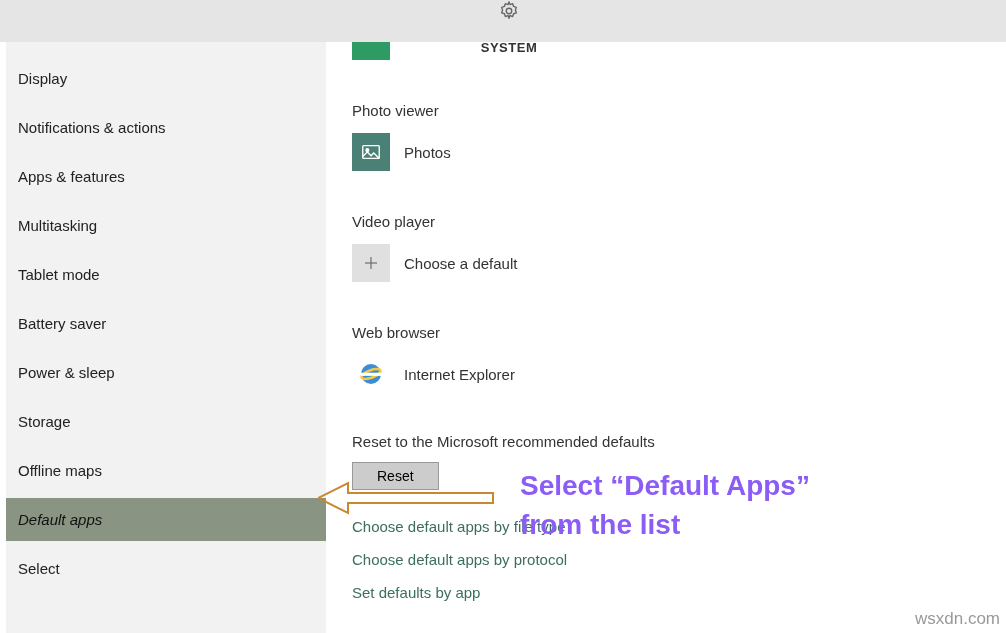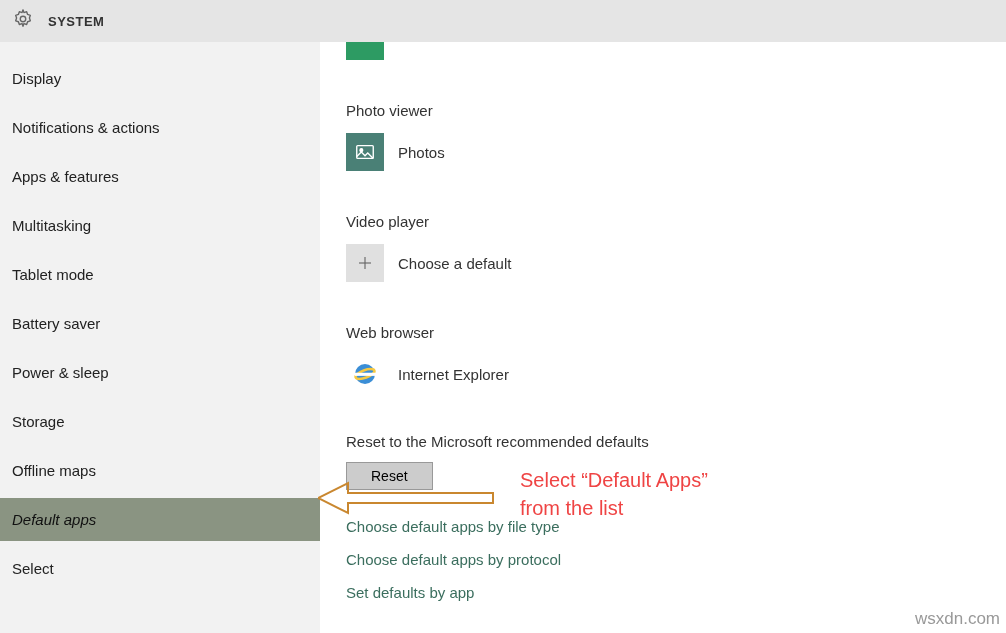--- a/index.html
+++ b/index.html
@@ -5,30 +5,32 @@
     * { margin: 0; padding: 0; box-sizing: border-box; font-family: "Segoe UI", Tahoma, sans-serif; }
     body { background: #fff; width: 1006px; height: 633px; overflow: hidden; position: relative; }
     
     .titlebar {
       height: 42px;
       background: #e5e5e5;
       display: flex;
       align-items: center;
       padding-left: 12px;
       gap: 14px;
+      flex-direction: column;
     }
     .titlebar .gear { color: #666; }
     .titlebar .title { font-size: 13px; font-weight: 600; letter-spacing: 0.5px; color: #333; }
     
     .main { display: flex; height: calc(100% - 42px); }
     
     .sidebar {
       width: 320px;
       background: #f2f2f2;
       padding-top: 15px;
+      margin-left: 6px;
     }
     .sidebar-item {
       padding: 13px 12px;
       font-size: 15px;
       color: #222;
       cursor: pointer;
       margin-bottom: 6px;
     }
     .sidebar-item.active {
       background: #8a9482;
@@ -64,23 +66,23 @@
       padding: 5px 24px; font-size: 14px; cursor: pointer; text-align: center;
     }
     
     .links { margin-top: 28px; }
     .link { display: block; color: #3b6e5e; font-size: 15px; margin-bottom: 16px; cursor: pointer; }
     
     .annotation {
       position: absolute;
       left: 520px; top: 466px;
       font-family: Georgia, serif;
-      font-size: 20px;
-      font-weight: normal;
-      color: #ef4444;
+      font-size: 28px;
+      font-weight: bold;
+      color: #8b5cf6;
       line-height: 1.4;
     }
     
     .arrow {
       position: absolute;
       left: 318px; top: 478px;
       width: 180px; height: 40px;
       pointer-events: none;
     }
     

